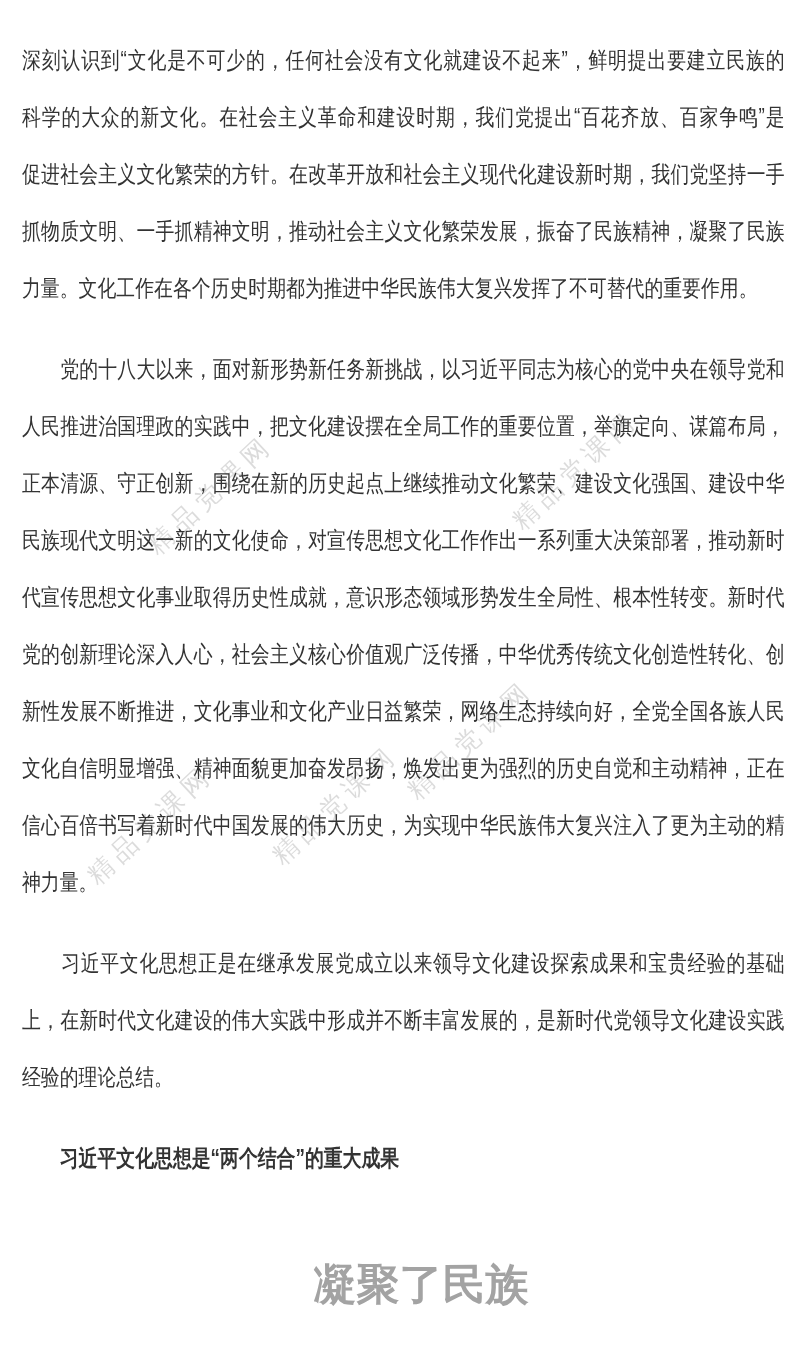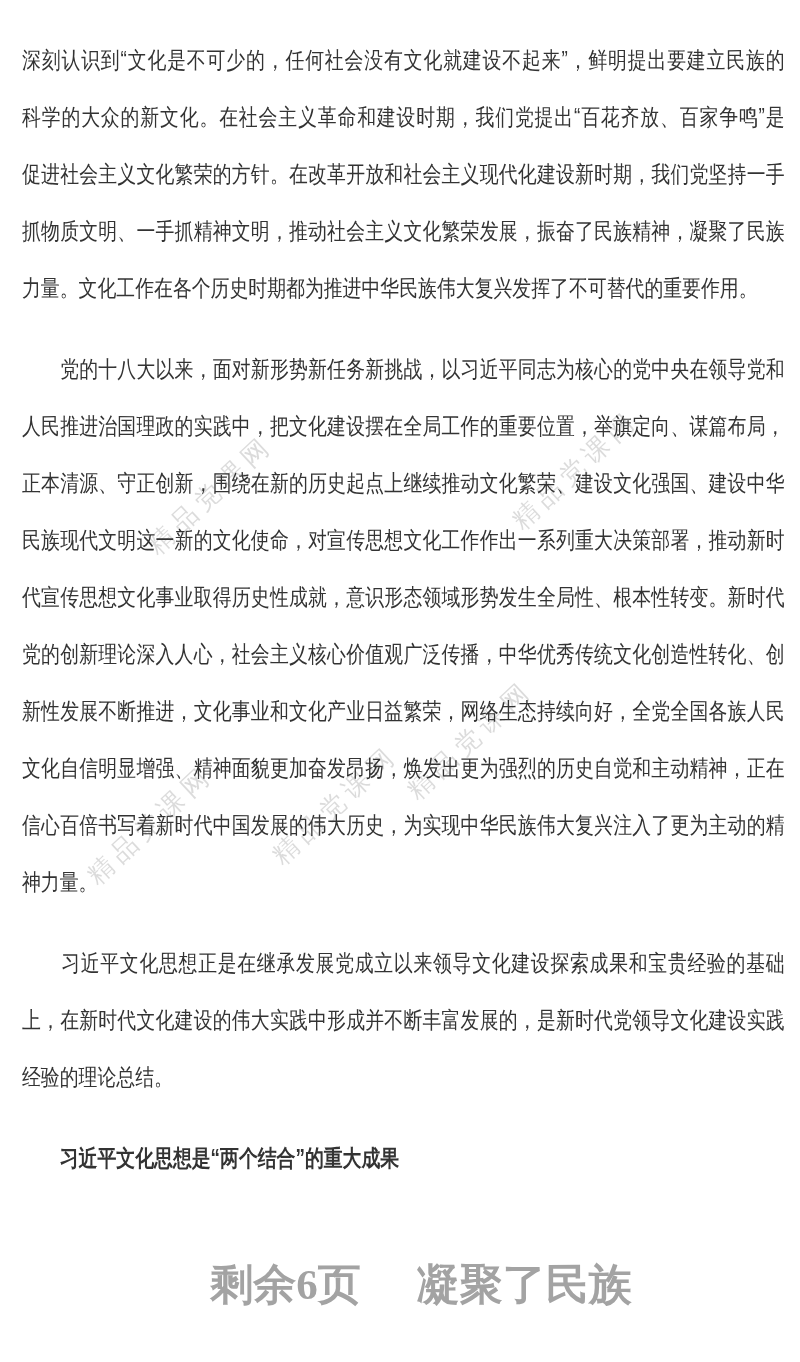--- a/index.html
+++ b/index.html
@@ -97,17 +97,16 @@
         <div class="paragraph">
           <div class="line">　　习近平文化思想正是在继承发展党成立以来领导文化建设探索成果和宝贵经验的基础</div>
           <div class="line">上，在新时代文化建设的伟大实践中形成并不断丰富发展的，是新时代党领导文化建设实践</div>
           <div class="line last">经验的理论总结。</div>
         </div>
       </div>
     <div class="heading">习近平文化思想是“两个结合”的重大成果</div>
   </div>
 
   <div class="banner" style="color: rgb(163, 163, 163);">
-    <span>剩余6页</span>
     <span>凝聚了民族</span>
   </div>
 
 </div>
 
 </body></html>

